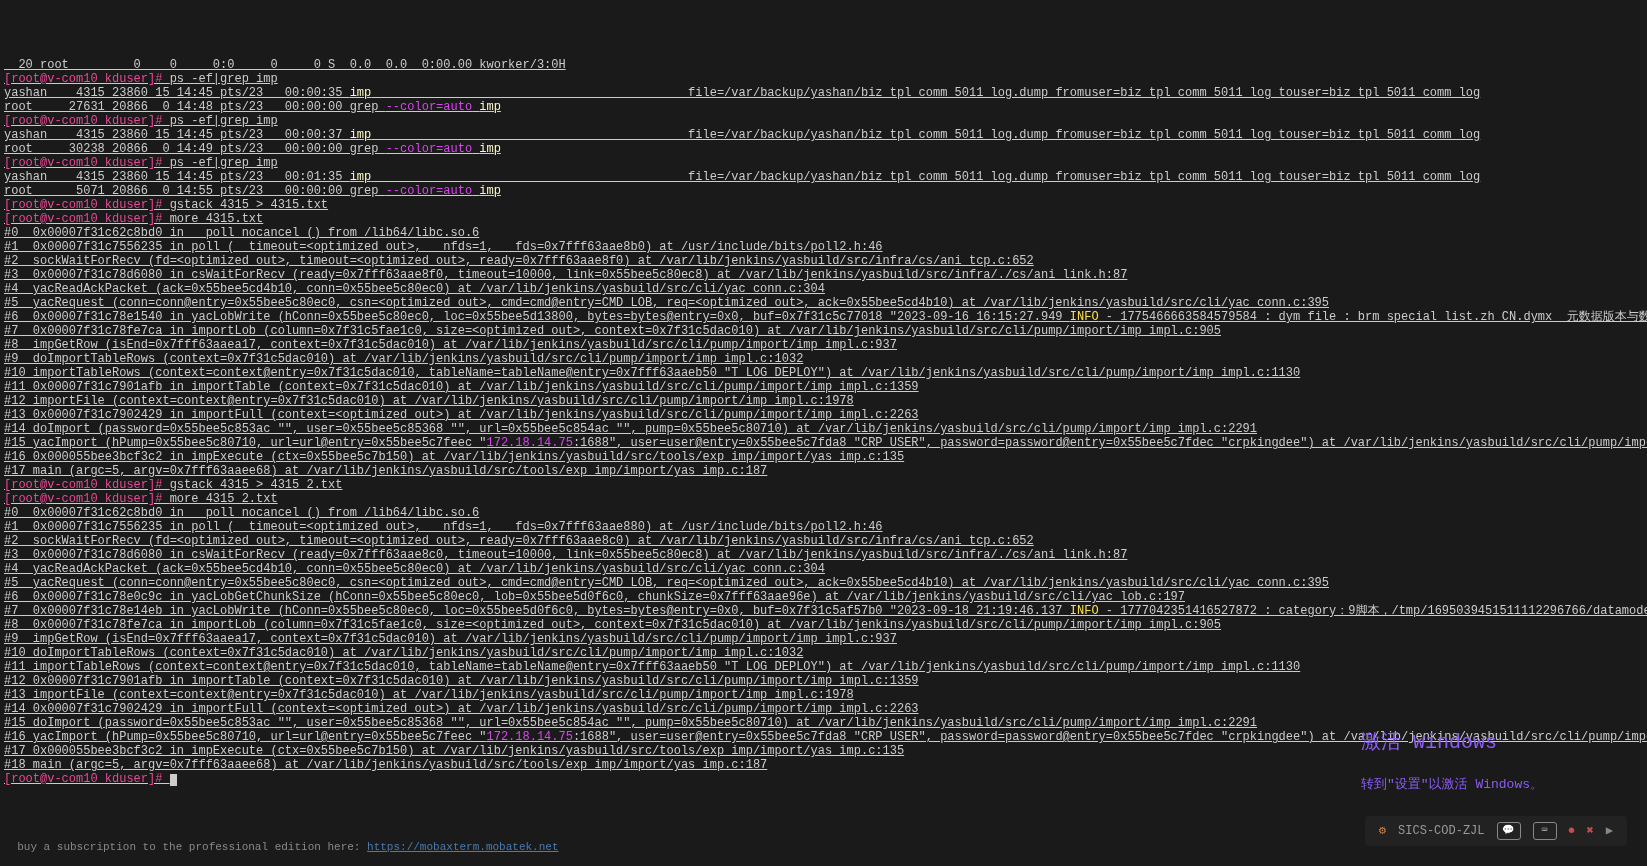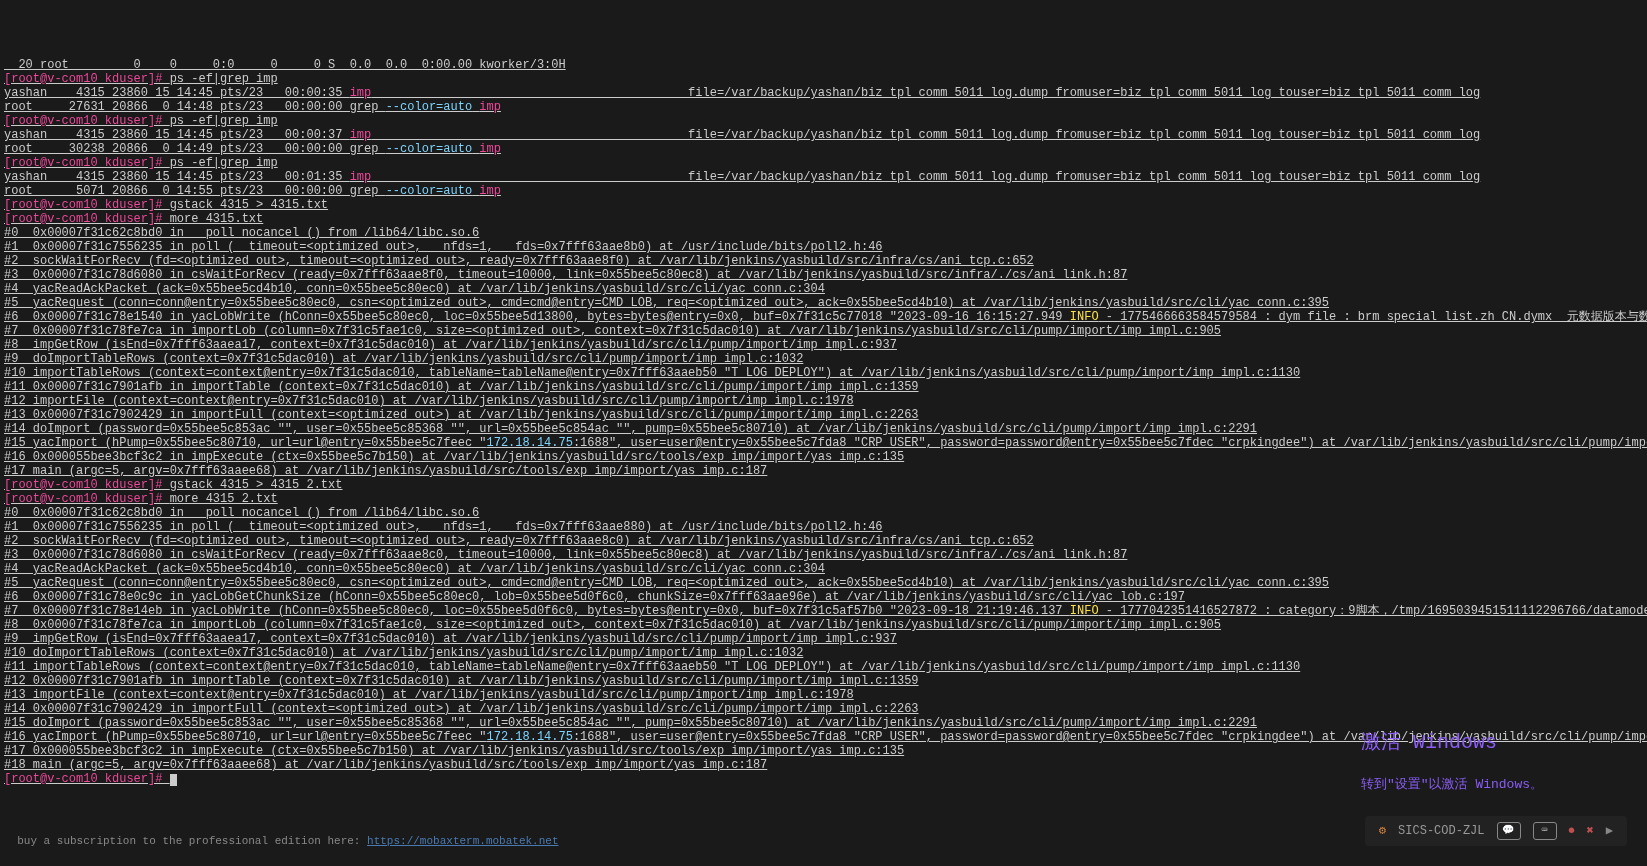--- a/index.html
+++ b/index.html
@@ -11,22 +11,22 @@
     line-height: 14px;
     width: 1647px;
     height: 866px;
     overflow: hidden;
     position: relative;
     white-space: pre;
     padding: 2px 4px;
   }
   .line { white-space: pre; text-decoration: underline; }
   .prompt-brackets { color: #ec4899; }
-  .hl-imp { color: #ec4899; }
-  .hl-red { color: #7dd3fc; }
+  .hl-imp { color: #fef9c3; }
+  .hl-red { color: #d946ef; }
   .hl-info { color: #fde047; }
   .statusbar {
     position: absolute;
     bottom: 20px;
     right: 20px;
     color: #999;
     font-size: 12px;
     display: flex;
     align-items: center;
     gap: 12px;
@@ -53,21 +53,21 @@
     pointer-events: none;
   }
   .cursor {
     display: inline-block;
     width: 7px; height: 12px;
     background: #ccc;
     vertical-align: text-bottom;
   }
   .bottom-link {
     position: absolute;
-    bottom: 18px;
+    bottom: 12px;
     left: 4px;
     color: #888;
     font-size: 11px;
   }
   .bottom-link .url { color: #4a7ab0; text-decoration: underline; }
 </style>
 </head>
 <body>
 
 

